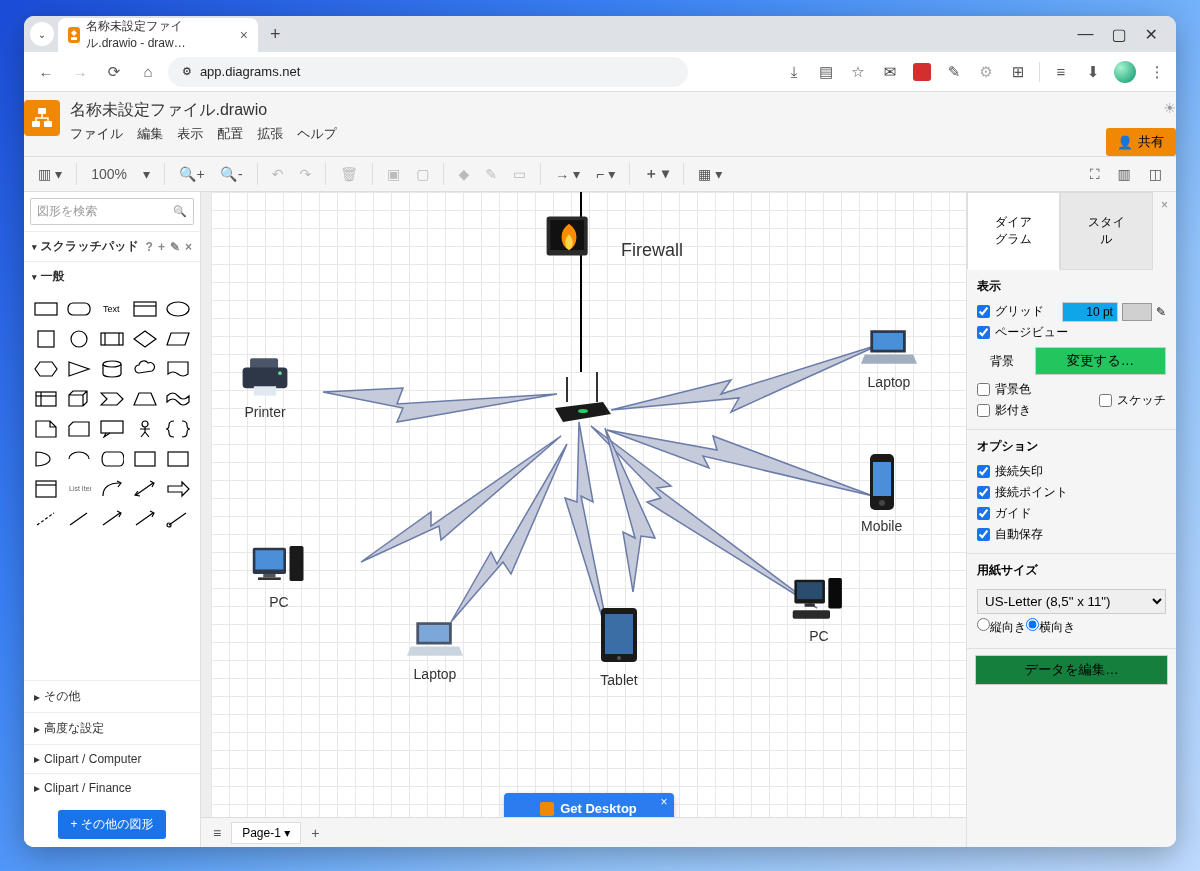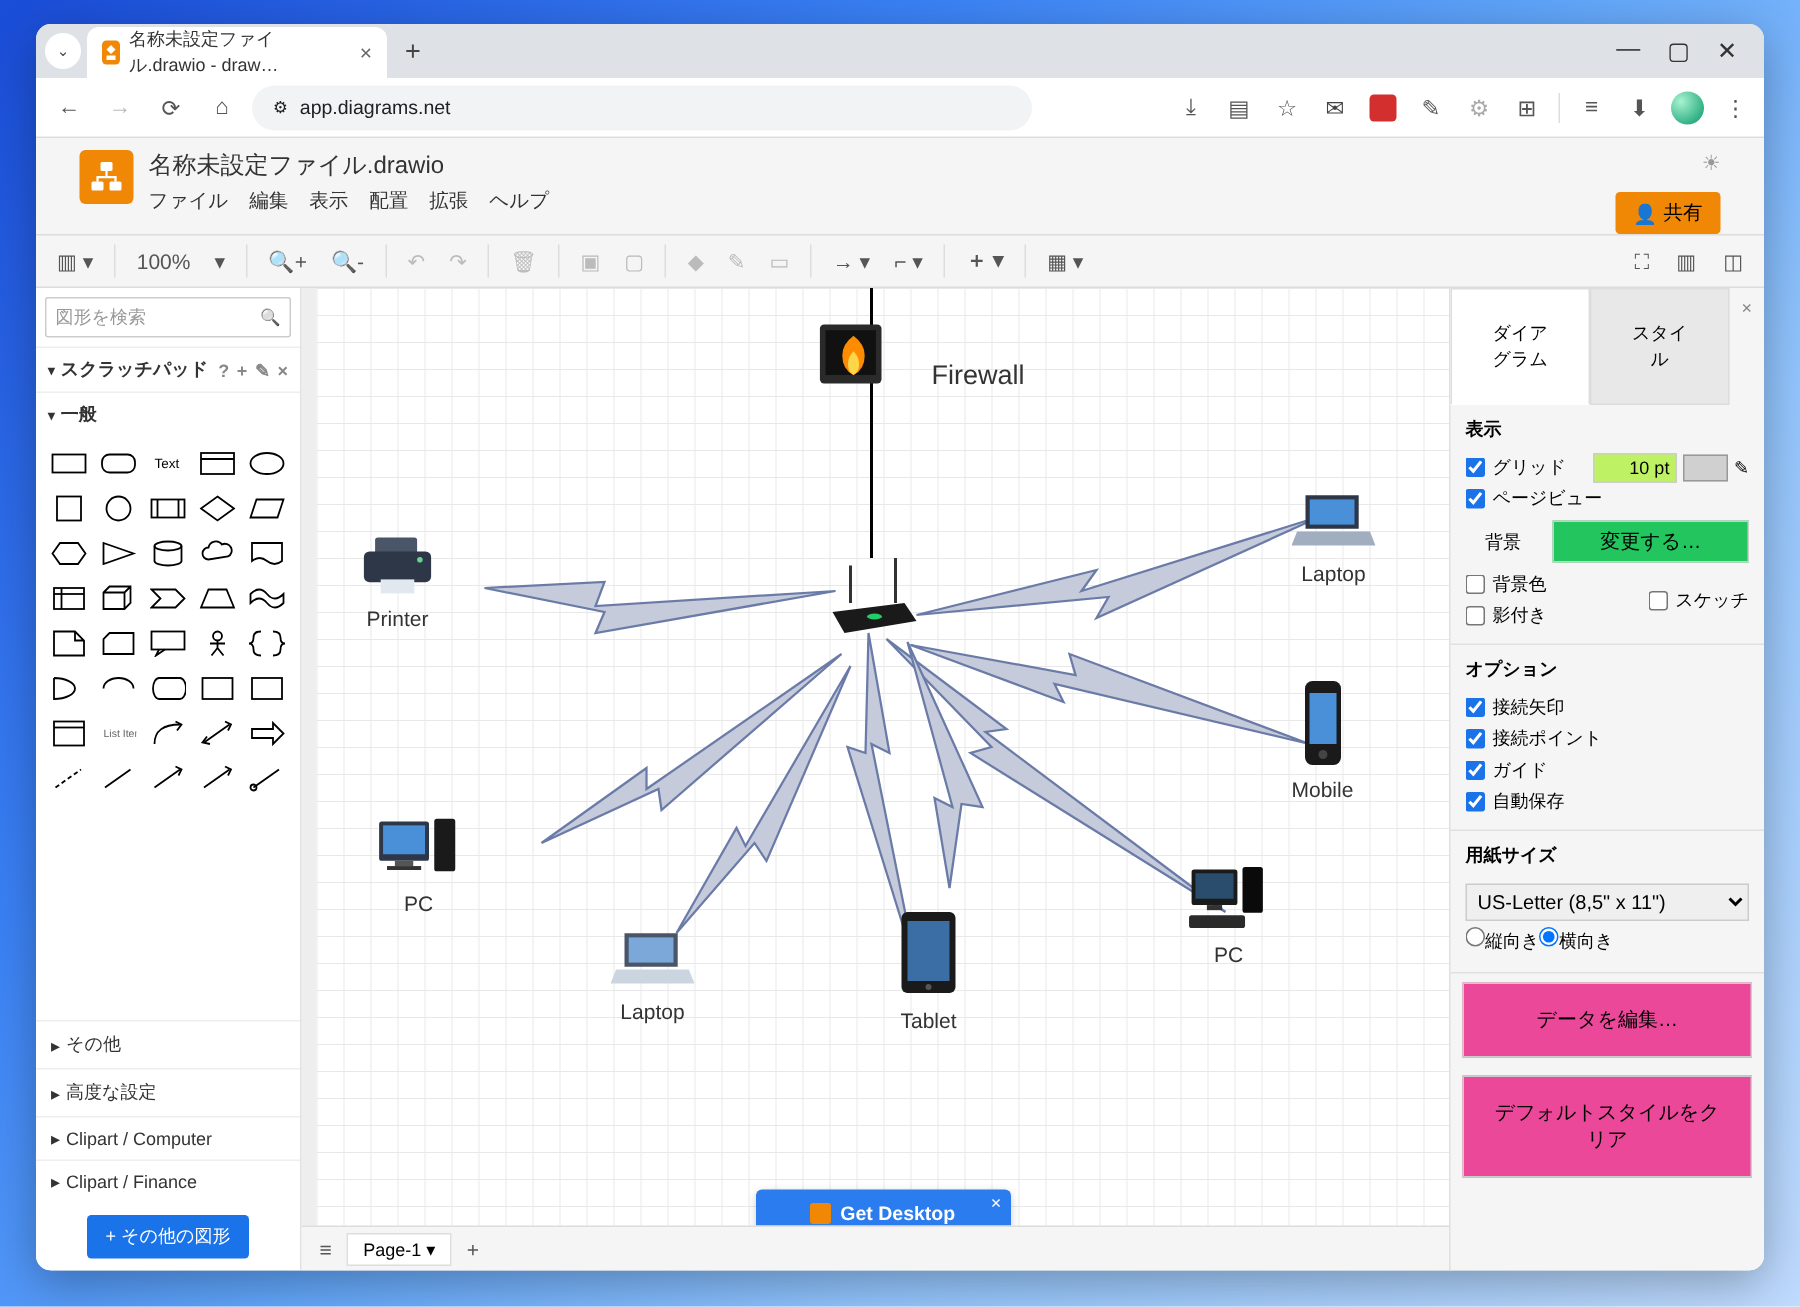--- a/index.html
+++ b/index.html
@@ -13,21 +13,21 @@
 .newtab { color: #444; font-size: 18px; padding: 0 8px; }
 .win-controls { margin-left: auto; display: flex; gap: 18px; padding: 0 12px; color: #333; }
 .addrbar { display: flex; align-items: center; height: 40px; background: #fff; padding: 0 8px; gap: 6px; border-bottom:1px solid #ddd; }
 .navicon { width: 28px; display:flex; justify-content:center; color: #555; font-size: 15px; }
 .url-field { flex: 0 0 520px; background: #f1f3f4; border-radius: 16px; height: 30px; display: flex; align-items: center; padding: 0 14px; font-size: 13px; color: #202124; gap:8px; }
 .addrbar-right { margin-left: auto; display: flex; gap: 10px; align-items: center; }
 .addrbar-right .ico { width: 22px; height: 22px; display:flex; align-items:center; justify-content:center; color:#555; font-size:15px; }
 .redsq { width:18px; height:18px; background:#d32f2f; border-radius:3px; }
 .avatar { width:22px; height:22px; border-radius:50%; background: radial-gradient(circle at 30% 30%, #a7f3d0, #059669); }
 .app { flex: 1; display: flex; flex-direction: column; background: #f5f5f5; overflow:hidden; }
-.app-header { display: flex; align-items: flex-start; padding: 8px 29px 0; }
+.app-header { display: flex; align-items: flex-start; padding: 8px 0 0; }
 .logo { width: 36px; height: 36px; background: #f08705; border-radius: 4px; display:flex; align-items:center; justify-content:center; margin-right:10px; }
 .title-block { display:flex; flex-direction:column; }
 .doc-title { font-size: 16px; color: #333; }
 .menubar { display: flex; gap: 14px; font-size: 13px; color: #333; margin-top: 4px; }
 .sun-ico { margin-left: auto; color:#999; font-size:14px; }
 .share-btn { background: #f08705; color: #000; border: none; padding: 5px 12px; border-radius: 3px; font-size: 13px; display:flex; align-items:center; gap:4px; margin-top:8px; cursor:pointer; }
 .toolbar { display: flex; align-items: center; height: 36px; border-top:1px solid #ddd; border-bottom:1px solid #ddd; padding: 0 8px; gap: 4px; background:#f5f5f5; }
 .tb-sep { width:1px; height:22px; background:#ddd; margin: 0 4px; }
 .tb-btn { padding: 3px 6px; color:#555; font-size:14px; display:flex; align-items:center; gap:2px; }
 .tb-right { margin-left:auto; display:flex; gap:6px; }
@@ -59,26 +59,26 @@
 .sidebar-right { width: 210px; background:#f5f5f5; border-left:1px solid #e0e0e0; display:flex; flex-direction:column; font-size:12px; }
 .rtabs { display:flex; }
 .rtab { flex:1; text-align:center; padding:21px; border:1px solid #ddd; background:#e8e8e8; }
 .rtab.active { background:#fff; border-bottom:1px solid #fff; }
 .rtab-close { padding:6px 8px; color:#888; }
 .rsection { padding:8px 10px; border-bottom:1px solid #e0e0e0; }
 .rsection .sec-title { font-weight:bold; margin-bottom:6px; }
 .chk-row { display:flex; align-items:center; gap:5px; padding:2px 0; }
 .chk-row input[type=checkbox] { accent-color:#1a73e8; }
 .grid-controls { display:flex; align-items:center; gap:4px; }
-.pt-box { width:56px; border:1px solid #ccc; background:#bef264; padding:2px 4px; text-align:right; }
+.pt-box { width:56px; border:1px solid #ccc; background:#0ea5e9; padding:2px 4px; text-align:right; }
 .color-box { width:30px; height:18px; background:#d0d0d0; border:1px solid #999; }
 .change-btn { width:100%; border:1px solid #ccc; background:#22c55e; padding:4px; margin-top:4px; }
 .radio-row { display:flex; padding:4px 0; }
 .paper-select { width:100%; padding:3px; border:1px solid #ccc; margin-top:4px; }
-.wide-btn { display:block; width:calc(100% - 16px); margin:6px 8px; padding:15px; border:1px solid #ccc; background:#ec4899; }
+.wide-btn { display:block; width:calc(100% - 16px); margin:6px 8px; padding:5px; border:1px solid #ccc; background:#15803d; }
 </style>
 </head>
 <body>
 
 <div class="browser">
   <div class="tabbar">
     <div class="tab-dropdown">⌄</div>
     <div class="tab">
       <span class="fav">
           <svg width="10" height="10" viewBox="0 0 10 10">
@@ -633,17 +633,16 @@
         </div>
         <div class="rsection">
           <div class="sec-title">用紙サイズ</div>
           <select class="paper-select"><option>US-Letter (8,5" x 11")</option></select>
           <div class="radio-row">
             <label><input type="radio" name="orient" style=""><span>縦向き</span></label>
             <label><input type="radio" name="orient" checked="" style=""><span>横向き</span></label>
           </div>
         </div>
         <button class="wide-btn">データを編集…</button>
-        <button class="wide-btn">デフォルトスタイルをクリア</button>
       </div>
     </div>
   </div>
 </div>
 
 </body></html>

